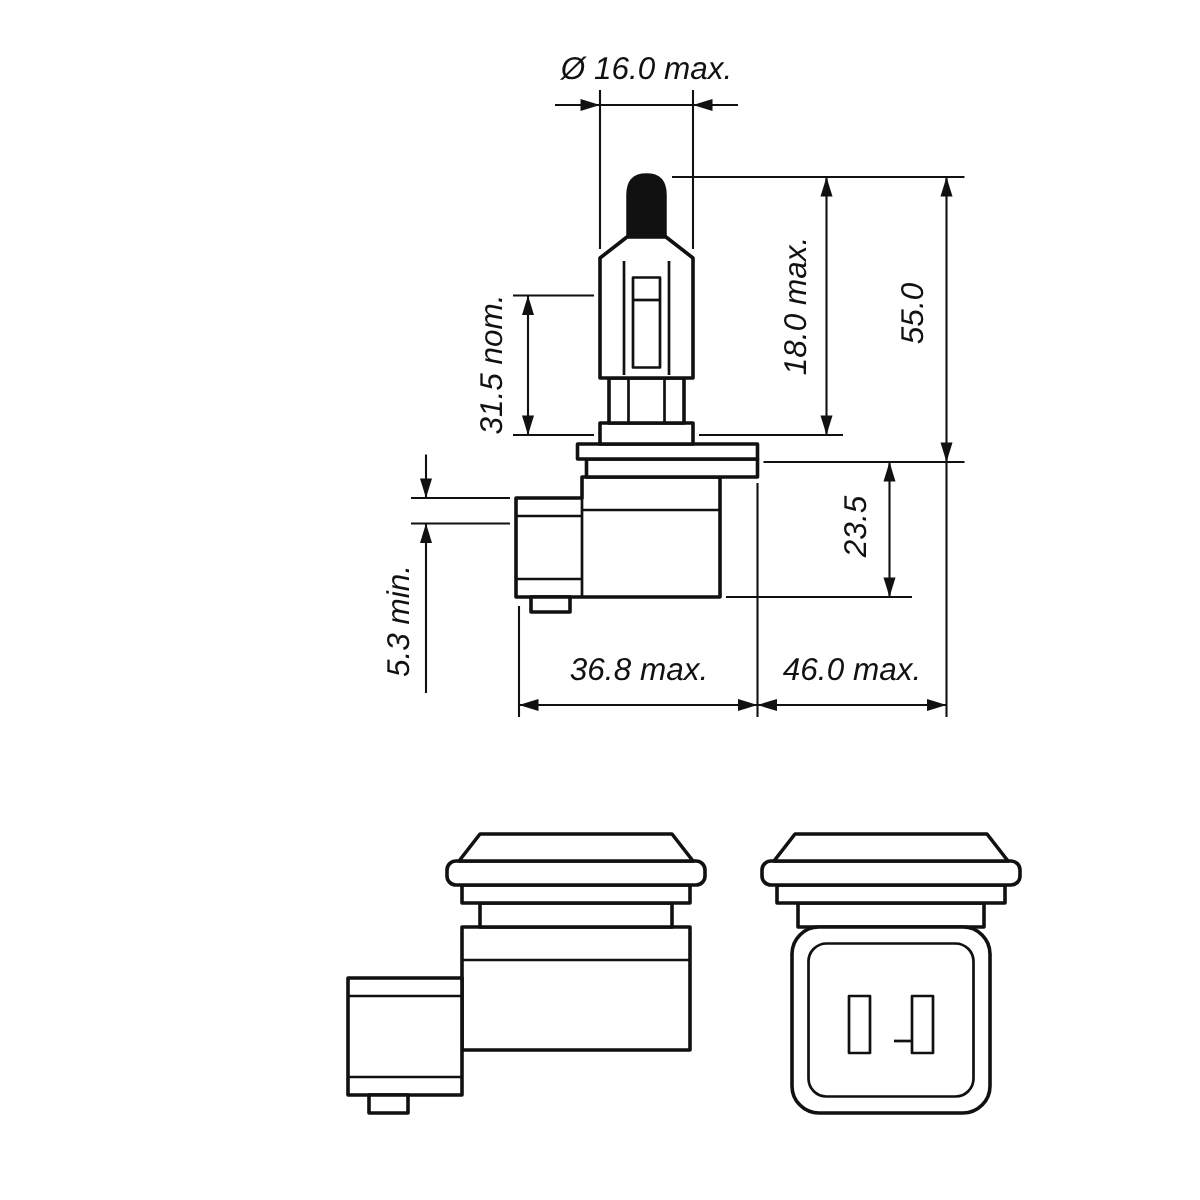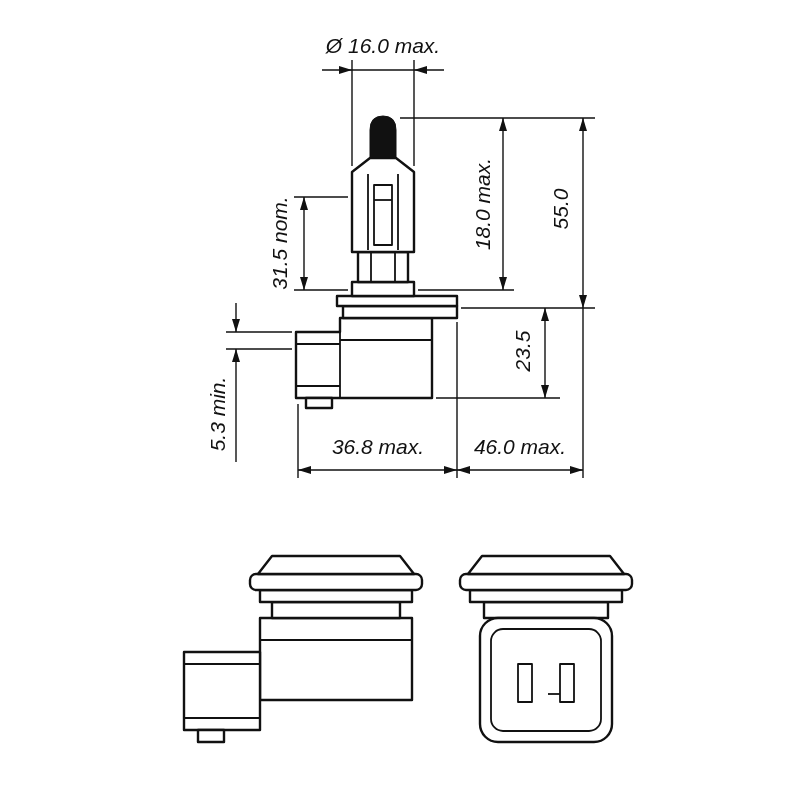--- a/index.html
+++ b/index.html
@@ -3,21 +3,21 @@
 <meta charset="utf-8">
 <style>
   :root { --line:#111111; --background:#ffffff; }
   html,body { margin:0; padding:0; }
   body {
     width:800px; height:800px;
     background:var(--background,#fff);
     font-family:"Liberation Sans", sans-serif;
     overflow:hidden;
   }
-  .frame { width:708px; height:800px; background:var(--background,#fff); }
+  .frame { width:708px; height:800px; background:var(--background,#fff);padding-left:48px; }
   svg { display:block; }
   text.dim {
     font-family:"Liberation Sans", sans-serif;
     font-size:21px;
     font-style:italic;
     fill:var(--line,#111);
   }
   .ol   { fill:#ffffff; stroke:var(--line,#111); stroke-width:2.4; stroke-linejoin:round; }
   .det  { fill:none;    stroke:var(--line,#111); stroke-width:1.8; stroke-linejoin:round; }
   .solid{ fill:var(--line,#111); stroke:var(--line,#111); stroke-width:1; stroke-linejoin:round; }

